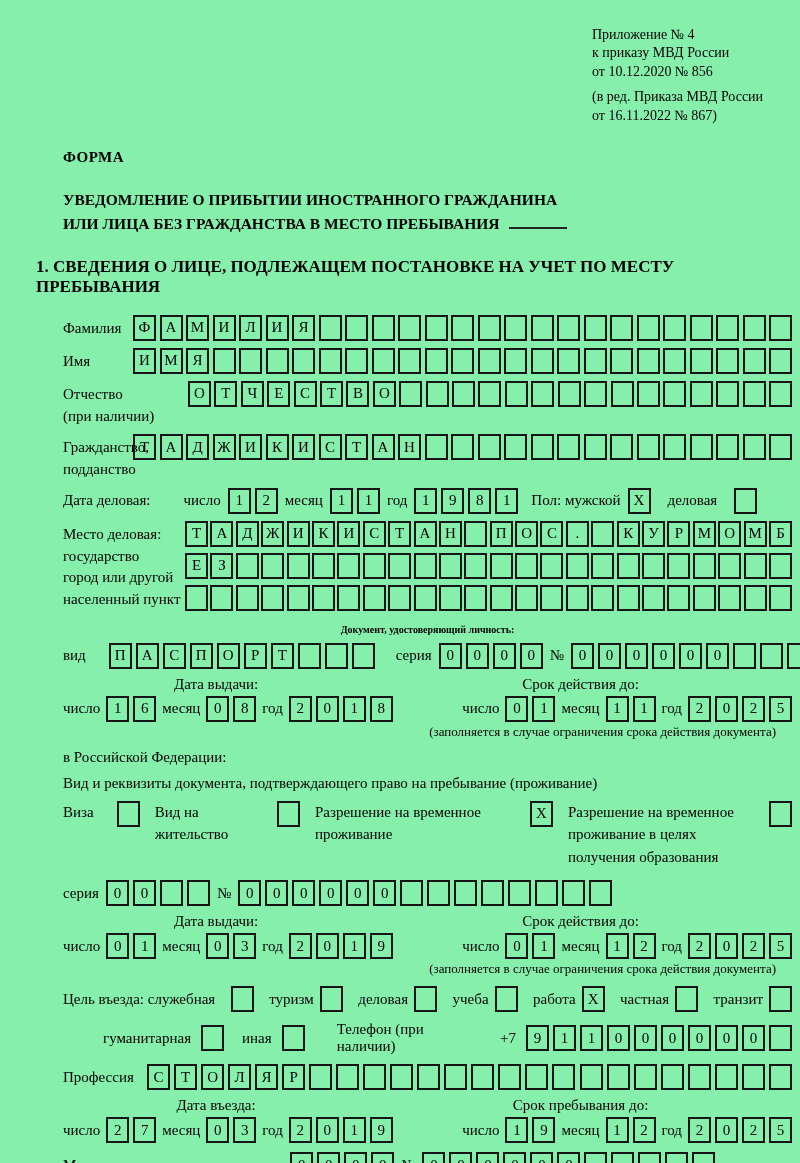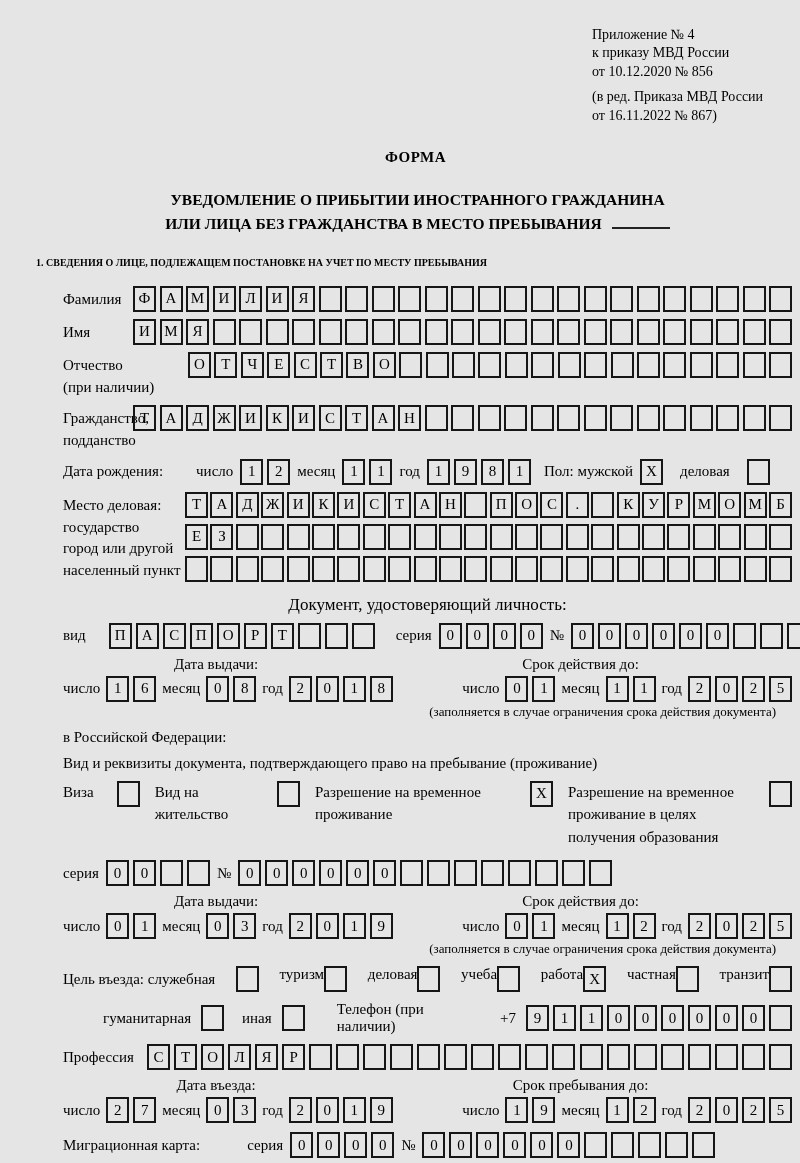--- a/index.html
+++ b/index.html
@@ -1,58 +1,58 @@
 <!DOCTYPE html>
 <html><head>
 <meta charset="utf-8">
 <style>
   * { margin:0; padding:0; box-sizing:border-box; }
   html,body { background:#ffffff; }
   .page {
-    width:800px; height:1163px; background:#e5e5e5; color:#000;
+    width:800px; height:1163px; background:#86efac; color:#000;
     font-family:"Liberation Serif", serif; font-size:15px;
     padding:26px 8px 0 63px; overflow:hidden; position:relative;
   }
   .hdr { margin-left:auto; width:200px; font-size:14px; line-height:1.32; }
   .hdr .g { margin-top:7px; }
-  .forma { text-align:center; font-weight:bold; font-size:15px; margin:24px 24px 0 0; letter-spacing:.5px; }
-  .title { text-align:center; font-weight:bold; font-size:15.5px; line-height:1.5; margin:22px 20px 0 0; }
+  .forma { text-align:left; font-weight:bold; font-size:15px; margin:24px 24px 0 0; letter-spacing:.5px; }
+  .title { text-align:left; font-weight:bold; font-size:15.5px; line-height:1.5; margin:22px 20px 0 0; }
   .blank { display:inline-block; width:58px; border-bottom:2px solid #222; height:14px; margin-left:10px; }
-  .sect { font-weight:bold; font-size:10px; margin:22px 0 18px -27px; }
+  .sect { font-weight:bold; font-size:17px; margin:22px 0 18px -27px; }
 
   .frow { display:flex; align-items:flex-start; margin-bottom:7px; }
   .flabel { flex:none; line-height:1.45; padding-top:3px; }
   .cells { display:flex; flex:1; justify-content:space-between; }
   .cells-fit { display:flex; gap:4px; }
   .cell {
     flex:none; width:23px; height:26px; border:2px solid #161616;
     display:flex; align-items:center; justify-content:center; font-size:15px;
   }
   .w70 { width:70px; } .w125 { width:125px; } .w122 { width:122px; }
   .stack3 > .cells { margin-bottom:6px; }
   .stack3 { flex:1; }
-  .center-b { text-align:center; font-weight:normal; font-size:17px; margin:4px 0 8px; }
+  .center-b { text-align:center; font-weight:bold; font-size:10px; margin:4px 0 8px; }
 
   .inl { display:flex; align-items:center; gap:7px; margin-bottom:7px; flex-wrap:nowrap; }
   .dhead { display:flex; margin-bottom:3px; }
   .dhead .a { width:42%; text-align:center; }
   .dhead .b { width:58%; text-align:center; }
   .dline { display:flex; justify-content:space-between; margin-bottom:2px; }
   .dg { display:flex; align-items:center; gap:6px; }
   .note { text-align:right; font-size:13px; margin:2px 16px 9px; }
 
   .introline { margin-bottom:9px; }
   .resopts { display:flex; align-items:flex-start; gap:15px; margin:2px 0 12px; }
   .ropt { display:flex; align-items:flex-start; gap:23px; }
   .ropt .txt { line-height:1.5; }
   .ropt .txt.c { }
   .tw190 { width:192px; } .tw175 { width:178px; }
 
   .purp { display:flex; align-items:center; justify-content:space-between; margin-bottom:9px; }
-  .opt { display:flex; align-items:flex-start; }
+  .opt { display:flex; align-items:center; gap:6px; }
   .phone-row { display:flex; align-items:center; gap:10px; margin:0 0 9px 40px; }
   .gap-l { margin-left:26px; }
 </style>
 </head>
 <body>
 
 <div class="page">
 
   <div class="hdr">
     <div>Приложение № 4</div>
@@ -192,21 +192,21 @@
         <span class="cell"></span>
         <span class="cell"></span>
         <span class="cell"></span>
         <span class="cell"></span>
         <span class="cell"></span>
         <span class="cell"></span>
       </div>
   </div>
 
   <div class="inl">
-    <span>Дата рождения:</span>
+    <span>Дата деловая:</span>
     <span class="gap-l">число</span>
     <span class="cells-fit">
         <span class="cell">1</span>
         <span class="cell">2</span>
       </span>
     <span>месяц</span>
     <span class="cells-fit">
         <span class="cell">1</span>
         <span class="cell">1</span>
       </span>

